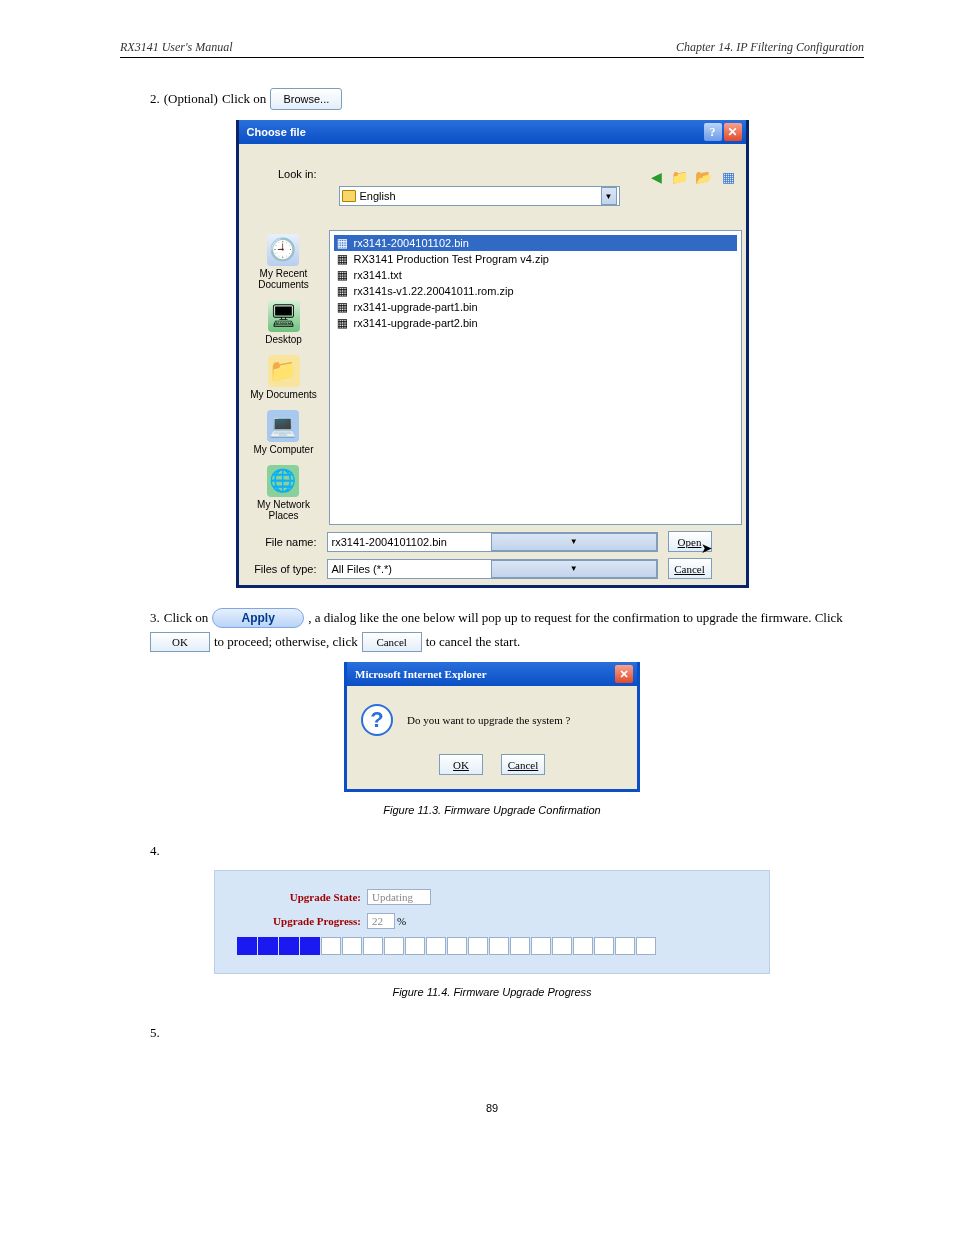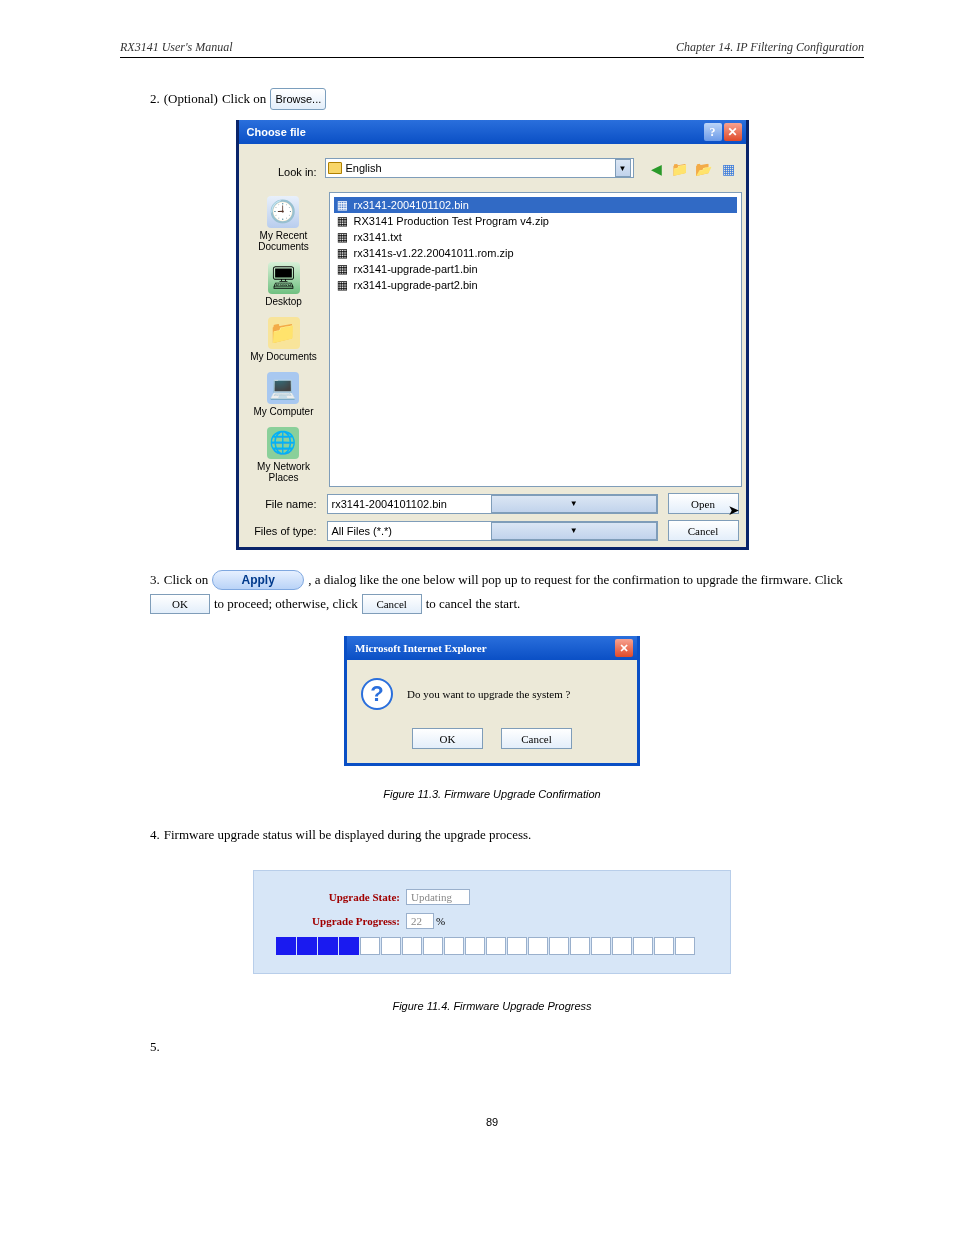--- a/index.html
+++ b/index.html
@@ -29,21 +29,21 @@
   line-height: 1.4;
   flex-wrap: wrap;
   margin-left: 30px;
 }
 
 
 .browse-btn {
   display: inline-flex;
   align-items: center;
   justify-content: center;
-  width: 56px; height: 22px;
+  width: 72px; height: 22px;
   border: 1px solid #7b9ebd;
   background: linear-gradient(#fff,#e3eefa);
   font: 11px Tahoma, sans-serif;
   color: #000;
   border-radius: 3px;
   text-align: center;
 }
 
 
 .file-dialog {
@@ -65,30 +65,30 @@
 }
 .fd-title .spacer { flex: 1; }
 .tbtn {
   width: 18px; height: 18px; margin-left: 2px;
   display: inline-flex; align-items: center; justify-content: center;
   font: bold 12px Tahoma; border-radius: 2px;
 }
 .tbtn.help { background: linear-gradient(#bcd5f7,#6b9ae8); color: #fff; }
 .tbtn.close { background: linear-gradient(#f7a290,#e04a2a); color: #fff; }
 .fd-top {
-  display: flex; align-items: flex-end;
+  display: flex; align-items: flex-start;
   background: #ece9d8;
-  padding: 14px 8px;
-  gap: 8px;
+  padding: 24px 8px;
+  gap: 22px;
 }
 .fd-top label { text-align: right; width: 70px; }
 .lookin-field {
   flex: 1; display: flex; align-items: center;
   background: #fff; border: 1px solid #7f9db9;
-  height: 20px; padding: 0 2px;
+  height: 20px; padding: 0 2px; margin-top: 18px;
 }
 .folder-icon {
   width: 14px; height: 12px; background: #f8d66a;
   border: 1px solid #b08000; border-radius: 1px 1px 0 0;
   margin-right: 4px;
 }
 .dd-arrow {
   width: 16px; height: 18px; border: 1px solid #7f9db9;
   background: linear-gradient(#dbe6f4,#c1d3ec);
   display: inline-flex; align-items: center; justify-content: center;
@@ -117,26 +117,27 @@
   margin: 0 4px 0 0; padding: 4px; min-height: 250px;
 }
 .file-item { display: flex; align-items: center; gap: 4px; padding: 1px 2px; }
 .file-item.sel { background: #316ac5; color: #fff; }
 .fi-icon { width: 14px; height: 14px; display: inline-flex; align-items: center; justify-content: center; font-size: 12px; }
 .fd-bottom { background: #ece9d8; padding: 6px 8px; display: grid; grid-template-columns: 70px 1fr 70px; gap: 6px 10px; align-items: center; }
 .fd-bottom label { text-align: right; }
 .fd-input { display:flex; background:#fff; border:1px solid #7f9db9; height:20px; align-items:center; }
 .fd-input span { flex:1; padding:0 4px; }
 .xp-btn {
-  height: 21px; width: 71px;
+  height: 21px; width: 44px;
   border: 1px solid #7f9db9;
   background: linear-gradient(#fff,#e3eefa);
   font: 11px Tahoma;
   display:inline-flex;align-items:center;justify-content:center;
   position: relative;
+  text-decoration: underline;
 }
 .cursor {
   position: absolute; right: -2px; bottom: -6px;
   font-size: 14px; color: #000;
 }
 
 
 .apply-btn {
   display: inline-flex; align-items: center; justify-content: center;
   width: 92px; height: 20px;
@@ -149,21 +150,21 @@
   display: inline-flex;
   width: 60px; height: 20px;
   border: 1px solid #7f9db9;
   background: linear-gradient(#fff,#e3eefa);
   font: 11px Tahoma; align-items:center;justify-content:center;
 }
 
 
 .ie-dialog {
   width: 296px;
-  margin: 22px auto;
+  margin: 10px auto;
   font: 11px Tahoma;
   border: 3px solid #0a4fc5;
   border-top: none;
 }
 .ie-title {
   display: flex; align-items: center;
   background: linear-gradient(#2a6fdc,#0a4fc5);
   color: #fff; font-weight: bold;
   padding: 4px 4px 4px 8px; height: 24px;
 }
@@ -173,22 +174,22 @@
 .q-icon {
   width:32px;height:32px;border-radius:50%;
   background:#fff;border:2px solid #2a6fdc;
   display:flex;align-items:center;justify-content:center;
   font: bold 22px Arial; color:#2a6fdc;
 }
 .ie-btns { background:#ece9d8; padding:0 0 14px; display:flex;justify-content:center;gap:18px;}
 
 
 .progress-panel {
-  width: 478px;
-  margin: 26px auto;
+  width: 556px;
+  margin: 10px auto;
   border: 1px solid #b8ceea;
   background: #d7e6f7;
   padding: 18px 22px;
   font: 11px Tahoma;
 }
 .prow { display:flex; align-items:center; margin-bottom:8px; }
 .prow .plabel { width:130px; text-align:right; font-weight:bold; color:#a00000; padding-right:6px;}
 .pfield { background:#fff; border:1px solid #9ab0cc; padding:1px 4px; color:#888; min-width:64px; display:inline-block;}
 .pbar { display:flex; gap:1px; background:transparent; }
 .pseg { width:20px; height:18px; border:1px solid #9ab0cc; background:#fff; }
@@ -326,21 +327,20 @@
   <div class="ie-btns">
     <div class="xp-btn">OK</div>
     <div class="xp-btn">Cancel</div>
   </div>
 </div>
 
 <div class="caption">Figure 11.3. Firmware Upgrade Confirmation</div>
 
 <div class="step-line">
   <span>4.</span>
-  <span>Firmware upgrade status will be displayed during the upgrade process.</span>
 </div>
 
 <div class="progress-panel">
   <div class="prow">
     <span class="plabel">Upgrade State:</span>
     <span class="pfield">Updating</span>
   </div>
   <div class="prow">
     <span class="plabel">Upgrade Progress:</span>
     <span class="pfield" style="min-width:28px">22</span>

